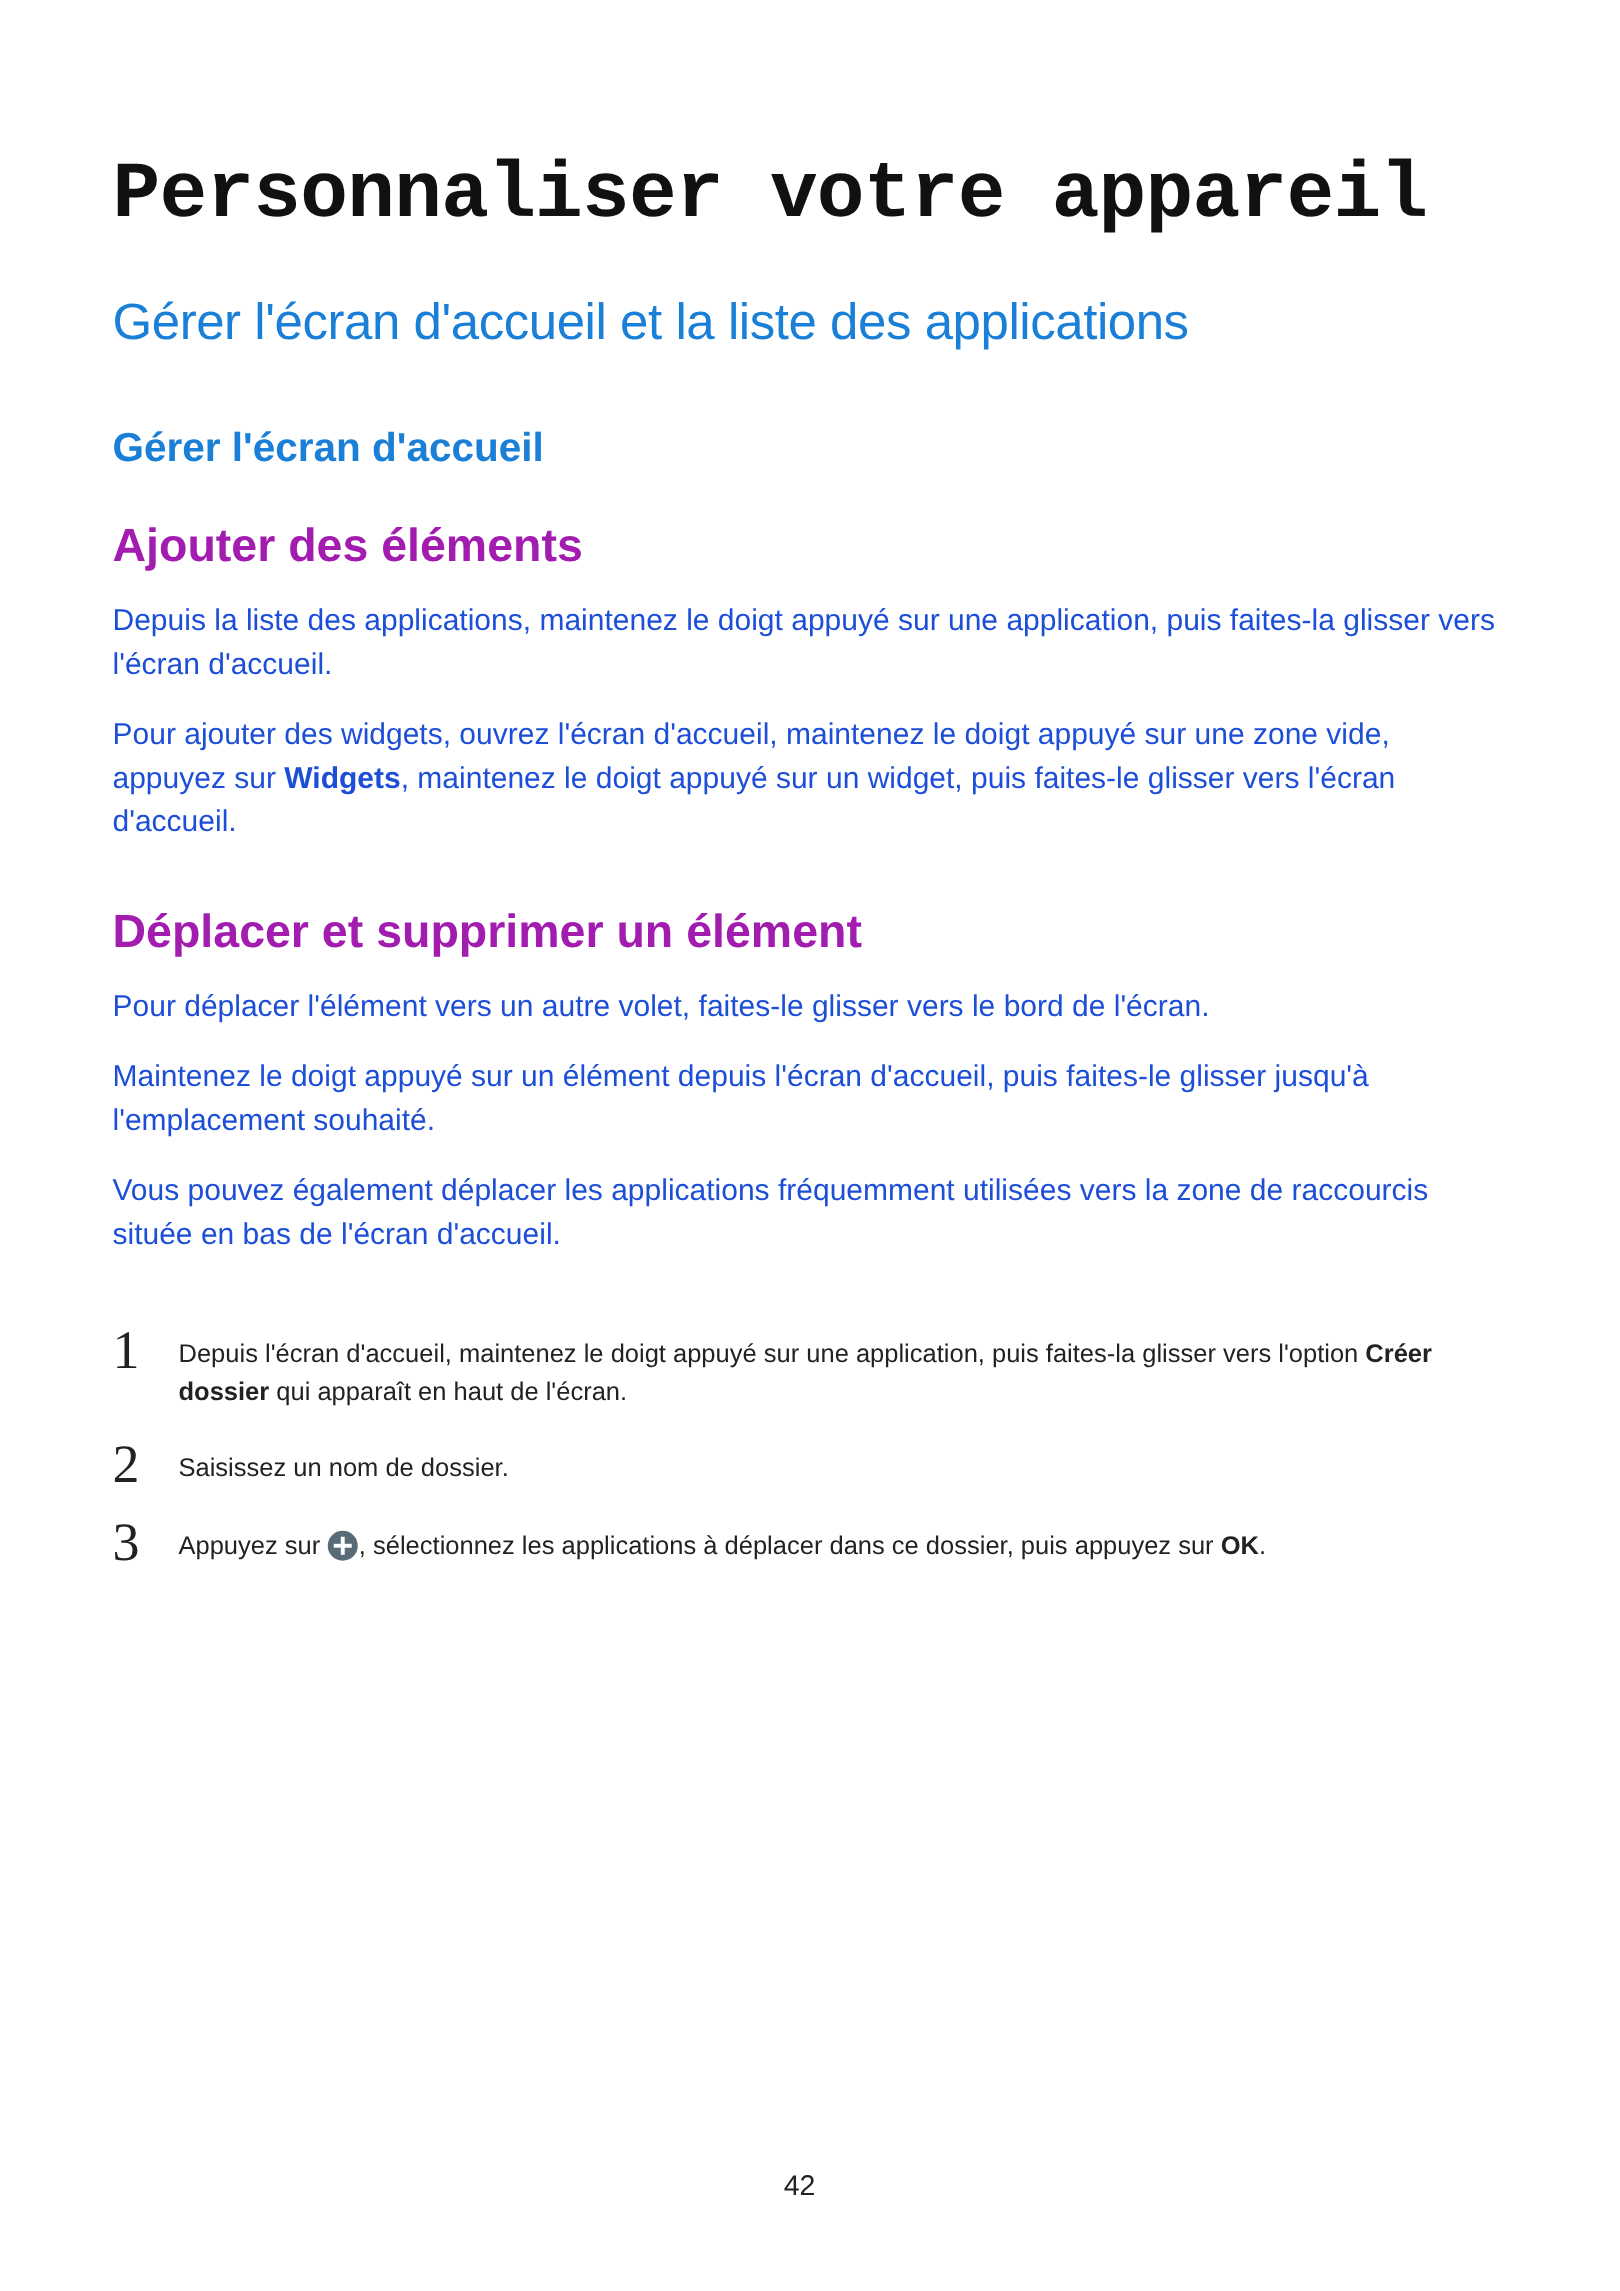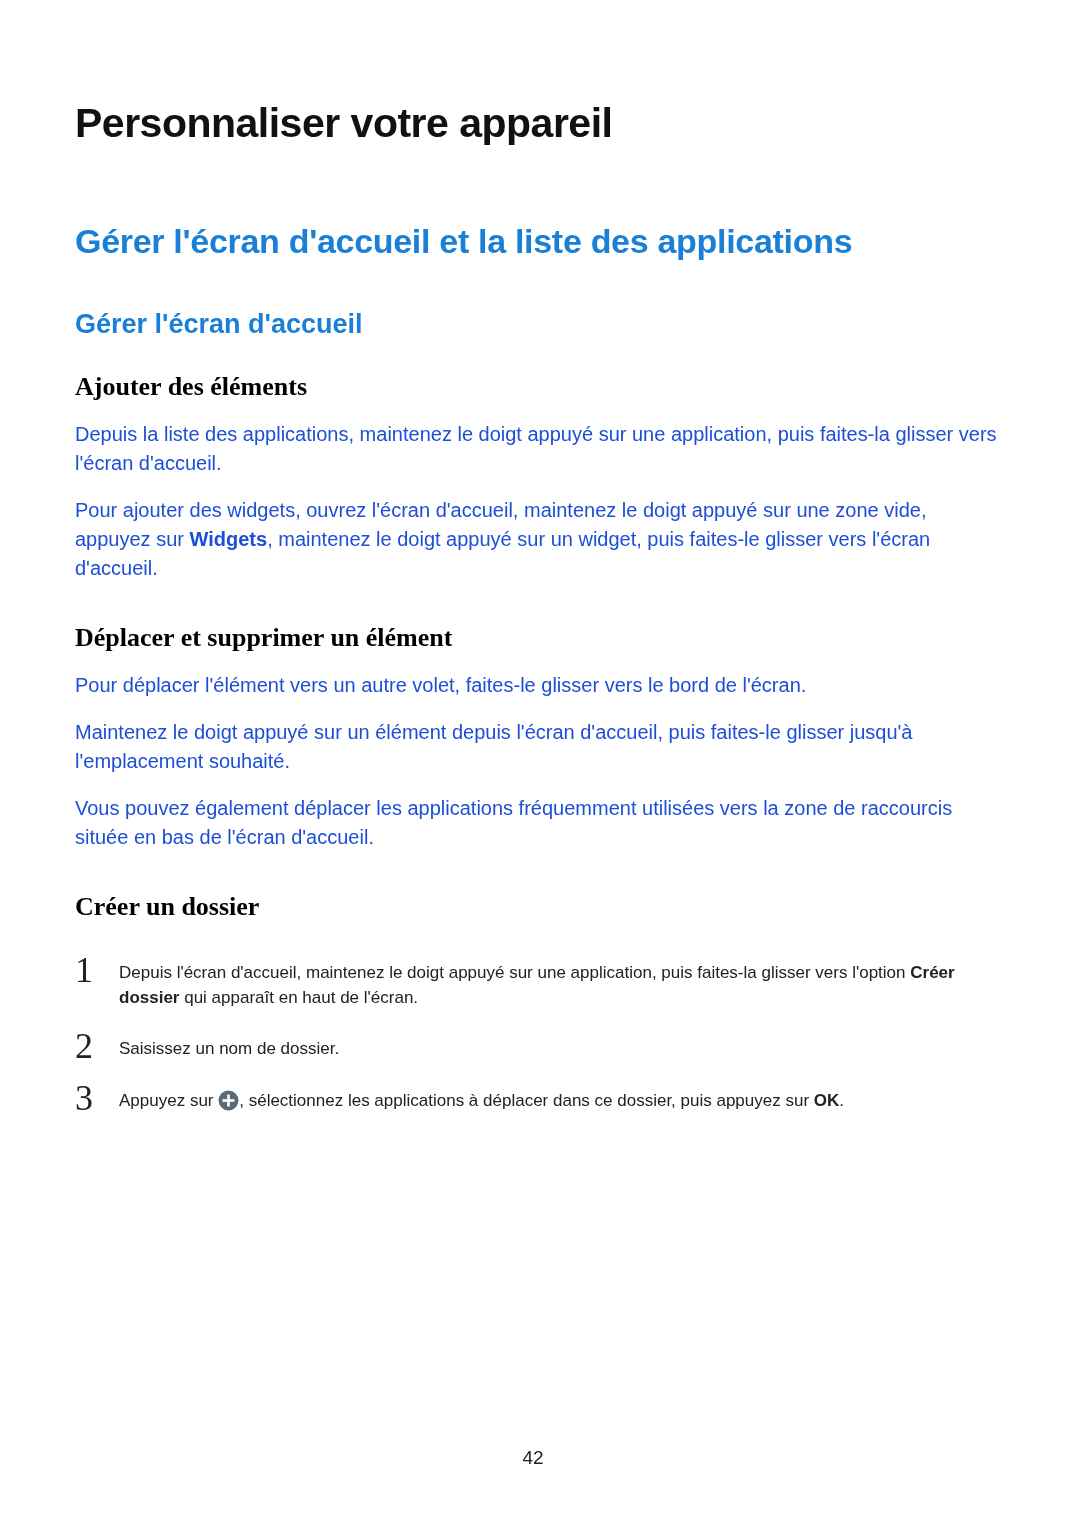--- a/index.html
+++ b/index.html
@@ -4,45 +4,45 @@
 <style>
   * { box-sizing: border-box; margin: 0; padding: 0; }
   html, body { width: 1080px; height: 1527px; background: #fff; }
   body {
     font-family: "Segoe UI", "Helvetica Neue", Arial, sans-serif;
     color: #222;
     padding: 100px 75px 0 75px;
     position: relative;
   }
   .page-title {
-    font-size: 41px;
+    font-size: 53px;
     font-weight: 700;
     color: #111;
-    margin-bottom: 75px;
+    margin-bottom: 36px;
     letter-spacing: -0.5px;
+    font-family: Liberation Mono, monospace;
   }
   .section-heading {
     font-size: 34px;
-    font-weight: 700;
+    font-weight: 400;
     color: #1a7fd6;
     margin-bottom: 48px;
     letter-spacing: -0.3px;
   }
   .subsection-heading {
     font-size: 27px;
     font-weight: 700;
     color: #1a7fd6;
     margin-bottom: 32px;
   }
   .subsub-heading {
-    font-size: 26px;
+    font-size: 31px;
     font-weight: 700;
-    color: #000000;
+    color: #a21caf;
     margin-bottom: 18px;
-    font-family: Liberation Serif, serif;
   }
   .body-text {
     font-size: 20px;
     line-height: 1.45;
     color: #1d4ed8;
     margin-bottom: 18px;
   }
   .bold-inline { font-weight: 700; }
   .block { margin-bottom: 40px; }
   .ol-row {
@@ -101,21 +101,20 @@
 </div>
 
 <div class="block">
   <h4 class="subsub-heading">Déplacer et supprimer un élément</h4>
   <p class="body-text">Pour déplacer l'élément vers un autre volet, faites-le glisser vers le bord de l'écran.</p>
   <p class="body-text">Maintenez le doigt appuyé sur un élément depuis l'écran d'accueil, puis faites-le glisser jusqu'à l'emplacement souhaité.</p>
   <p class="body-text">Vous pouvez également déplacer les applications fréquemment utilisées vers la zone de raccourcis située en bas de l'écran d'accueil.</p>
 </div>
 
 <div class="block">
-  <h4 class="subsub-heading" style="margin-bottom:26px;">Créer un dossier</h4>
 
   <div class="ol-row">
     <div class="ol-num">1</div>
     <div class="ol-text">
       <span>Depuis l'écran d'accueil, maintenez le doigt appuyé sur une application, puis faites-la glisser vers l'option </span><span class="bold-inline">Créer dossier</span><span> qui apparaît en haut de l'écran.</span>
     </div>
   </div>
 
   <div class="ol-row">
     <div class="ol-num">2</div>

